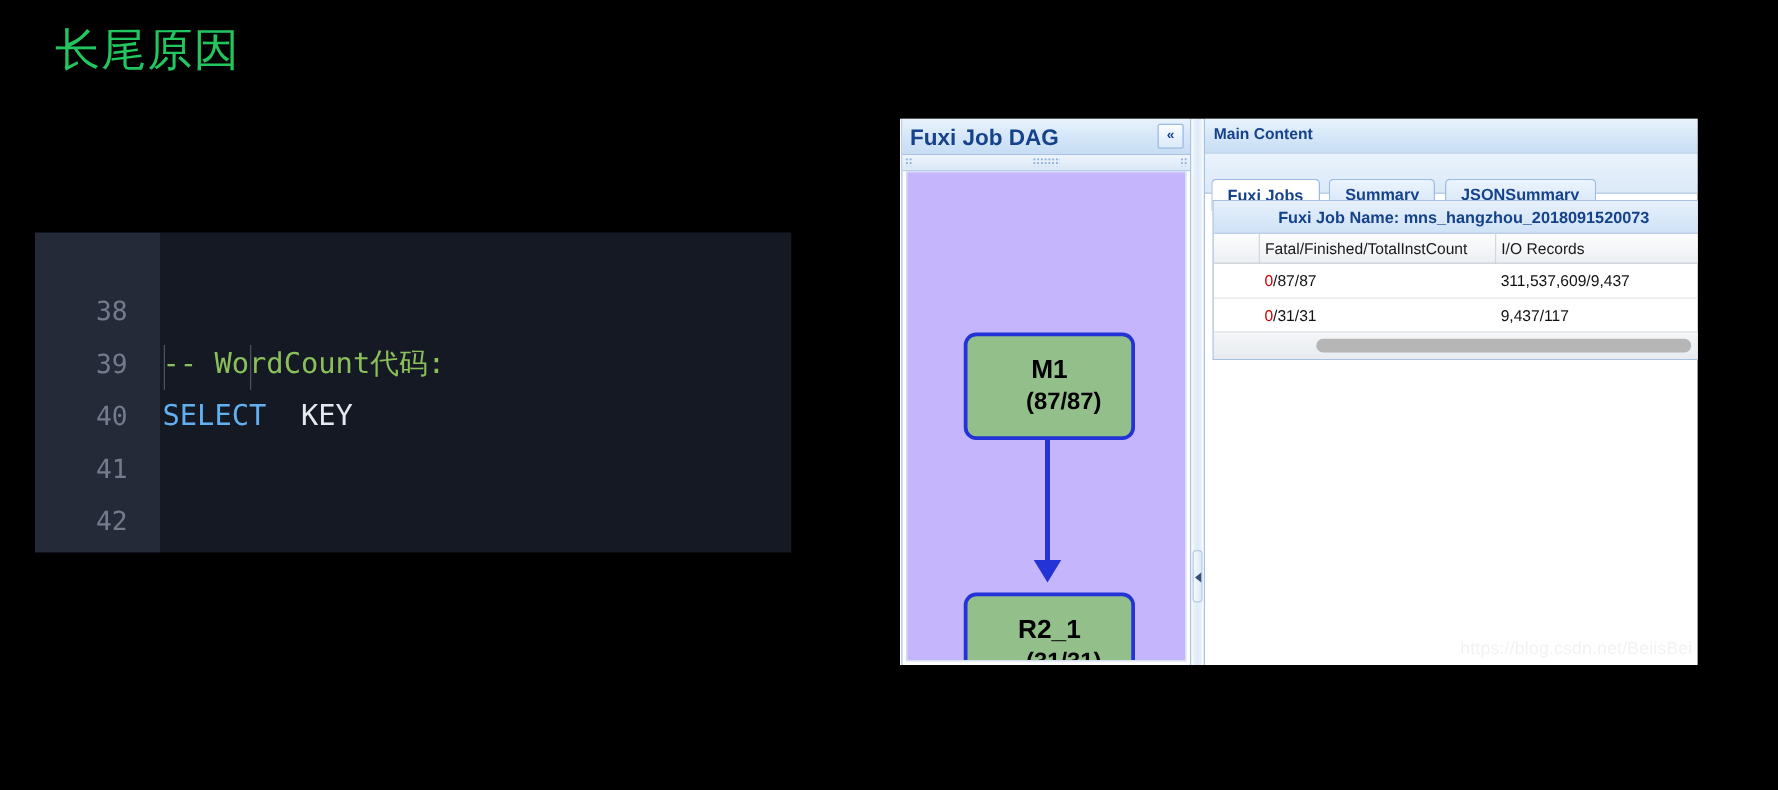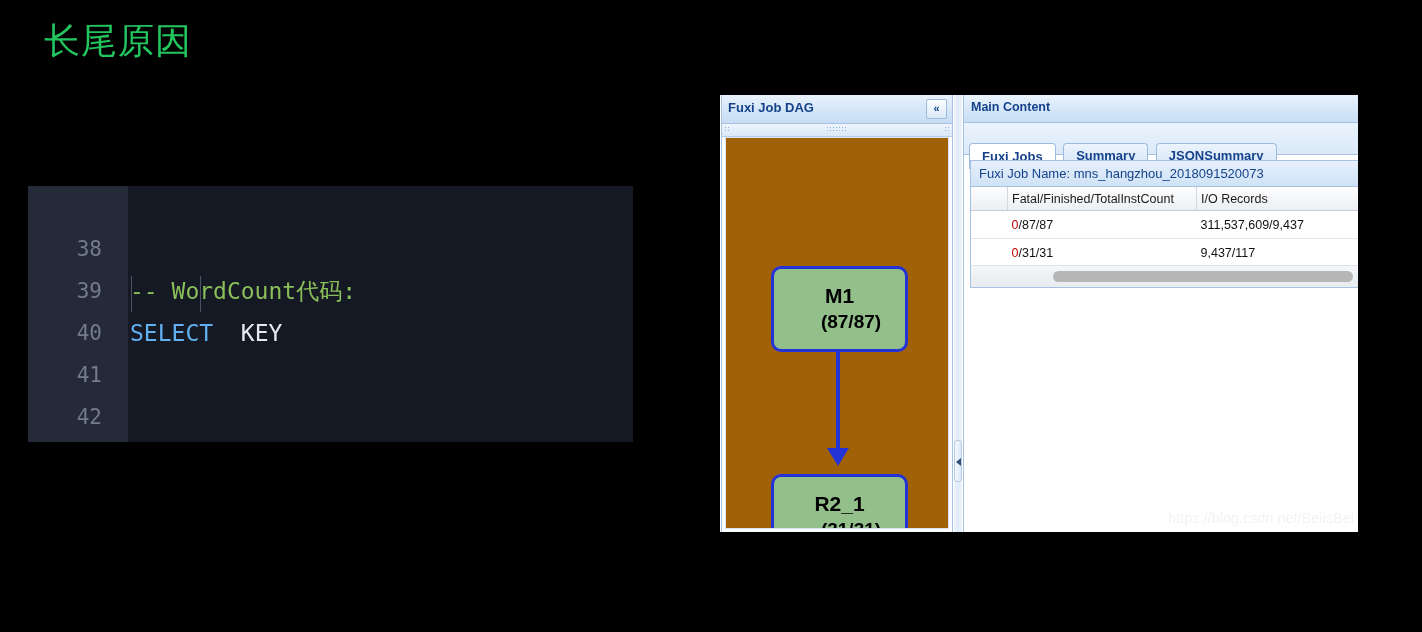--- a/index.html
+++ b/index.html
@@ -108,21 +108,21 @@
   #dag-header {
     position: relative;
     height: 28px;
     background: linear-gradient(to bottom, #e9f2fc 0%, #d5e6f8 52%, #c7ddf4 100%);
     border-bottom: 1px solid #a7c1e3;
   }
   #dag-header-title {
     position: absolute;
     left: 6px;
     top: 5px;
-    font-size: 13px;
+    font-size: 18px;
     font-weight: bold;
     color: #15428b;
     white-space: nowrap;
   }
   #dag-collapse-btn {
     position: absolute;
     right: 5px;
     top: 4px;
     width: 19px;
     height: 18px;
@@ -152,21 +152,21 @@
   .grip.g-left   { left: 2px; }
   .grip.g-center { left: 104px; width: 22px; }
   .grip.g-right  { right: 2px; }
 
   #dag-canvas {
     position: absolute;
     left: 3px;
     top: 42px;
     right: 3px;
     bottom: 3px;
-    background: #a16207;
+    background: #c4b5fd;
     border: 1px solid #d9e4f2;
     box-sizing: border-box;
     overflow: hidden;
     text-decoration: underline;
   }
   .dag-node {
     position: absolute;
     background: #93c08a;
     border: 3px solid #2333d6;
     border-radius: 10px;
@@ -316,25 +316,26 @@
     background: #ffffff;
     box-sizing: border-box;
     overflow: hidden;
   }
   #job-name-bar {
     height: 25px;
     line-height: 25px;
     background: linear-gradient(to bottom, #e6f0fb, #cfe2f6);
     border-bottom: 1px solid #a7c1e3;
     font-size: 13px;
-    font-weight: normal;
+    font-weight: bold;
     color: #15428b;
     padding-left: 8px;
     white-space: nowrap;
     overflow: hidden;
+    text-align: center;
   }
   #job-table {
     border-collapse: collapse;
     width: 100%;
     table-layout: fixed;
     font-size: 12.5px;
   }
   #job-table th {
     background: linear-gradient(to bottom, #fdfdfd, #eceff3);
     border-right: 1px solid #d4d8de;

